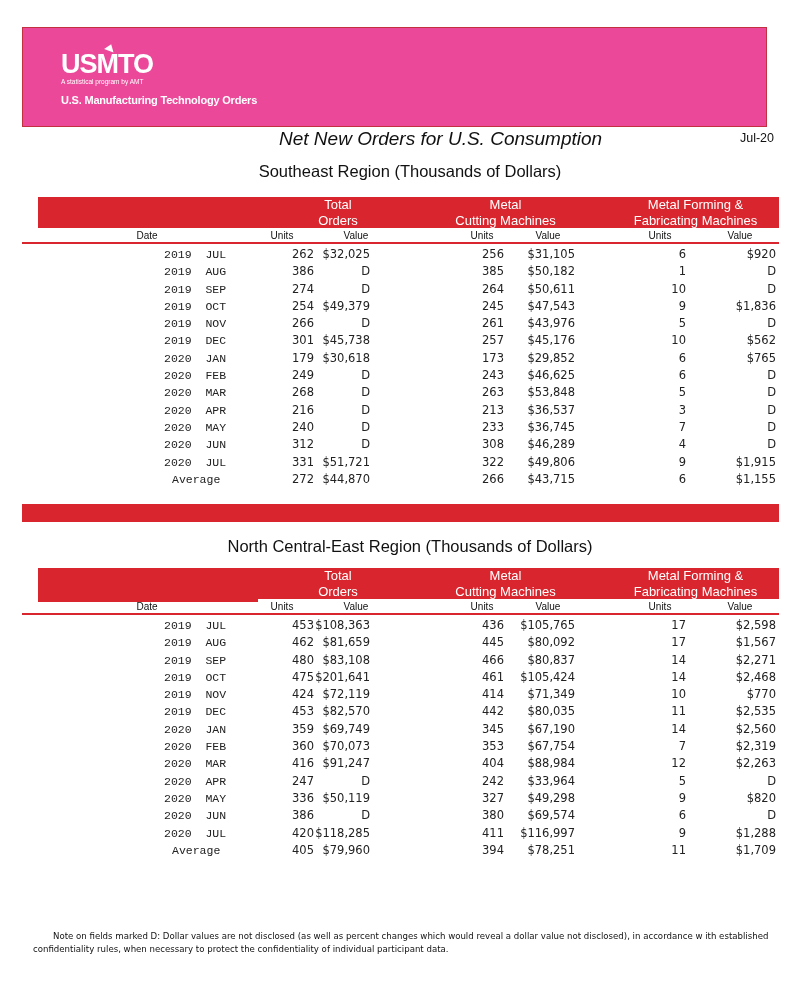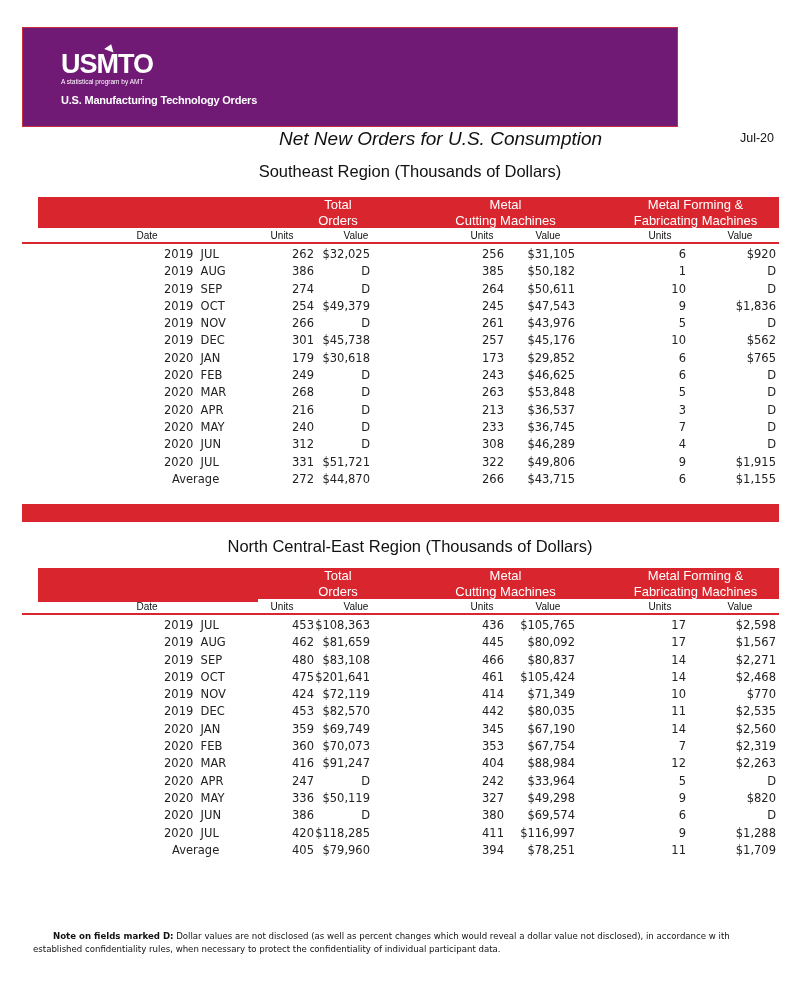--- a/index.html
+++ b/index.html
@@ -1,19 +1,19 @@
 <!DOCTYPE html>
 <html><head>
 <meta charset="utf-8">
 <style>
   * { box-sizing: border-box; margin: 0; padding: 0; }
   html, body { width: 800px; height: 984px; background: #ffffff; overflow: hidden; }
   body { position: relative; font-family: "Liberation Sans", sans-serif; color: #111; }
 
-  .banner { position: absolute; left: 22px; top: 27px; width: 656px; height: 100px; background: #701a75; border: 1px solid #c3303f; }
+  .banner { position: absolute; left: 22px; top: 27px; width: 745px; height: 100px; background: #ec4899; border: 1px solid #c3303f; }
   .logo { position: absolute; left: 38px; top: 22px; color: #fff; }
   .logo-word { font-family: "Liberation Sans", sans-serif; font-weight: bold; font-size: 27px; letter-spacing: -1px; line-height: 28px; position: relative; }
   .logo-arrow { position: absolute; left: 44px; top: -6px; width: 0; height: 0; border-left: 5px solid transparent; border-right: 5px solid transparent; border-bottom: 7px solid #fff; transform: rotate(20deg); }
   .logo-sub { font-size: 6.5px; margin-top: 0px; letter-spacing: 0; }
   .banner-title { position: absolute; left: 38px; top: 66px; color: #fff; font-weight: bold; font-size: 11px; letter-spacing: -0.2px; }
 
   .report-title { position: absolute; left: 279px; top: 128px; font-style: italic; font-size: 19px; color: #111; }
   .report-date { position: absolute; right: 26px; top: 131px; font-size: 12.5px; color: #111; }
 
   .region-title { position: absolute; width: 800px; text-align: center; font-size: 16.5px; color: #111; }
@@ -35,33 +35,33 @@
   .sh-u1 { left: 240px; width: 40px; text-align: center; }
   .sh-v1 { left: 314px; width: 40px; text-align: center; }
   .sh-u2 { left: 440px; width: 40px; text-align: center; }
   .sh-v2 { left: 506px; width: 40px; text-align: center; }
   .sh-u3 { left: 618px; width: 40px; text-align: center; }
   .sh-v3 { left: 698px; width: 40px; text-align: center; }
 
   .rows { padding-top: 2px; }
   .row { position: relative; height: 17.3px; font-family: "DejaVu Sans", sans-serif; font-size: 11.5px; line-height: 17px; color: #222; }
   .row span { position: absolute; top: 0; white-space: nowrap; }
-  .c-date { left: 142px; width: 70px; }
+  .c-date { left: 142px; width: 70px; font-family: Liberation Mono, monospace; }
   .c-date.avg { left: 150px; }
   .c-u1 { right: 465px; }
   .c-v1 { right: 409px; }
   .c-u2 { right: 275px; }
   .c-v2 { right: 204px; }
   .c-u3 { right: 93px; }
   .c-v3 { right: 3px; }
 
   .divider-band { position: absolute; left: 22px; top: 504px; width: 757px; height: 18px; background: #d9262e; }
 
   .note { position: absolute; left: 33px; top: 930px; width: 740px; font-family: "DejaVu Sans", sans-serif; font-size: 8.6px; line-height: 13px; color: #111; }
-  .note b { font-weight: bold; padding-left: 20px; }
+  .note b { font-weight: normal; padding-left: 20px; }
 </style>
 </head>
 <body>
 
 <div class="banner">
   <div class="logo">
     <div class="logo-word">USMTO</div>
     <div class="logo-arrow"></div>
     <div class="logo-sub">A statistical program by AMT</div>
   </div>

